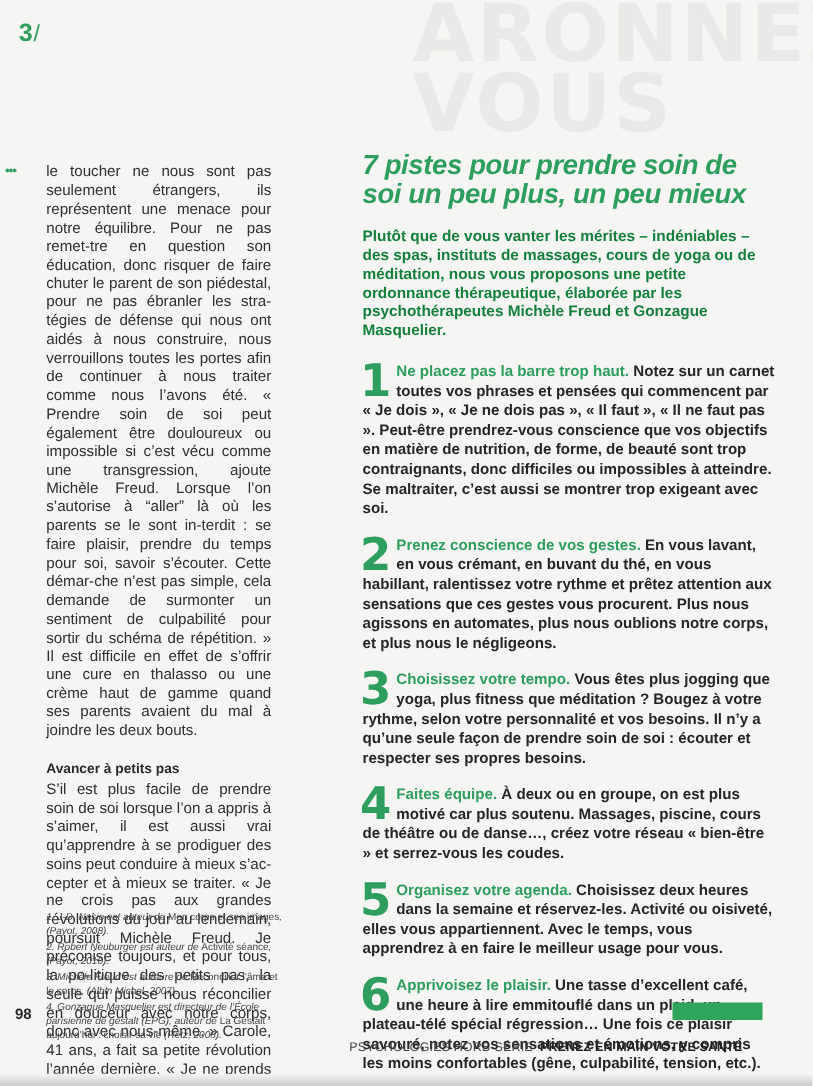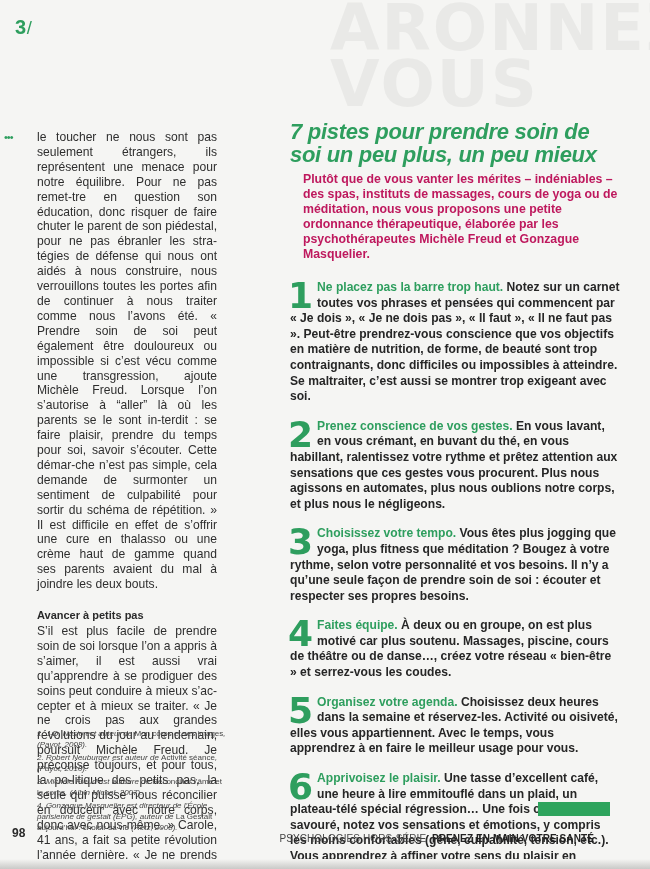--- a/index.html
+++ b/index.html
@@ -33,30 +33,30 @@
   }
   .subhead { font-weight:bold; font-size:11px; margin:16px 0 1px 0; color:#2a2a2a; }
 
   .footnotes {
     position:absolute; left:37px; top:728px; width:190px;
     font-size:8px; line-height:11px; color:#444; font-style:italic;
   }
   .footnotes div { margin-bottom:2px; }
   .footnotes .rt { font-style:normal; }
 
-  .page-num { position:absolute; left:12px; top:826px; font-weight:bold; font-size:12px; color:#2a2a2a; }
+  .page-num { position:absolute; left:12px; top:804px; font-weight:bold; font-size:12px; color:#2a2a2a; }
 
   .right-col { position:absolute; left:290px; top:120px; width:330px; }
   .big-title {
     color:#2e9e5e; font-weight:bold; font-style:italic;
-    font-size:22px; line-height:23px; margin:0 0 6px 0; letter-spacing:-0.3px;
+    font-size:22px; line-height:23px; margin:0 0 16px 0; letter-spacing:-0.3px;
   }
   .intro {
-    font-size:12.3px; line-height:15px; color:#be185d; font-weight:bold; font-weight:600;
-    margin:0 0 18px 13px;
+    font-size:12.3px; line-height:15px; color:#15803d; font-weight:bold; font-weight:600;
+    margin:0 0 18px 0;
   }
   .tip {
     position:relative; font-size:12.1px; line-height:15.6px; color:#262626;
     margin:0 0 14px 0; font-weight:bold; font-weight:600;
   }
   .tip .tnum {
     float:left; color:#2e9e5e; font-weight:bold; font-size:36px; line-height:28px;
     margin:2px 4px 0 -2px; font-family:"DejaVu Sans", sans-serif;
   }
   .tip .tlead { color:#2e9e5e; font-weight:bold; }

